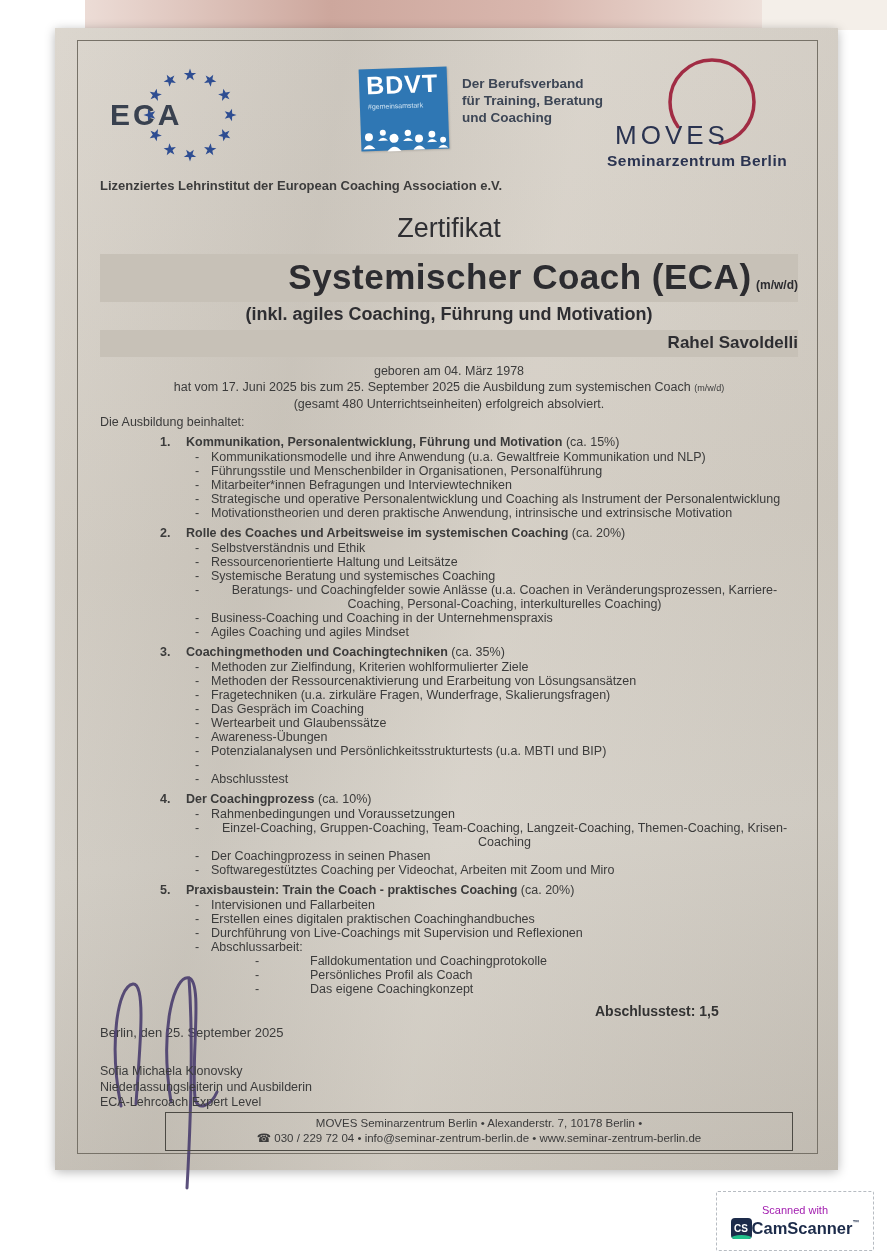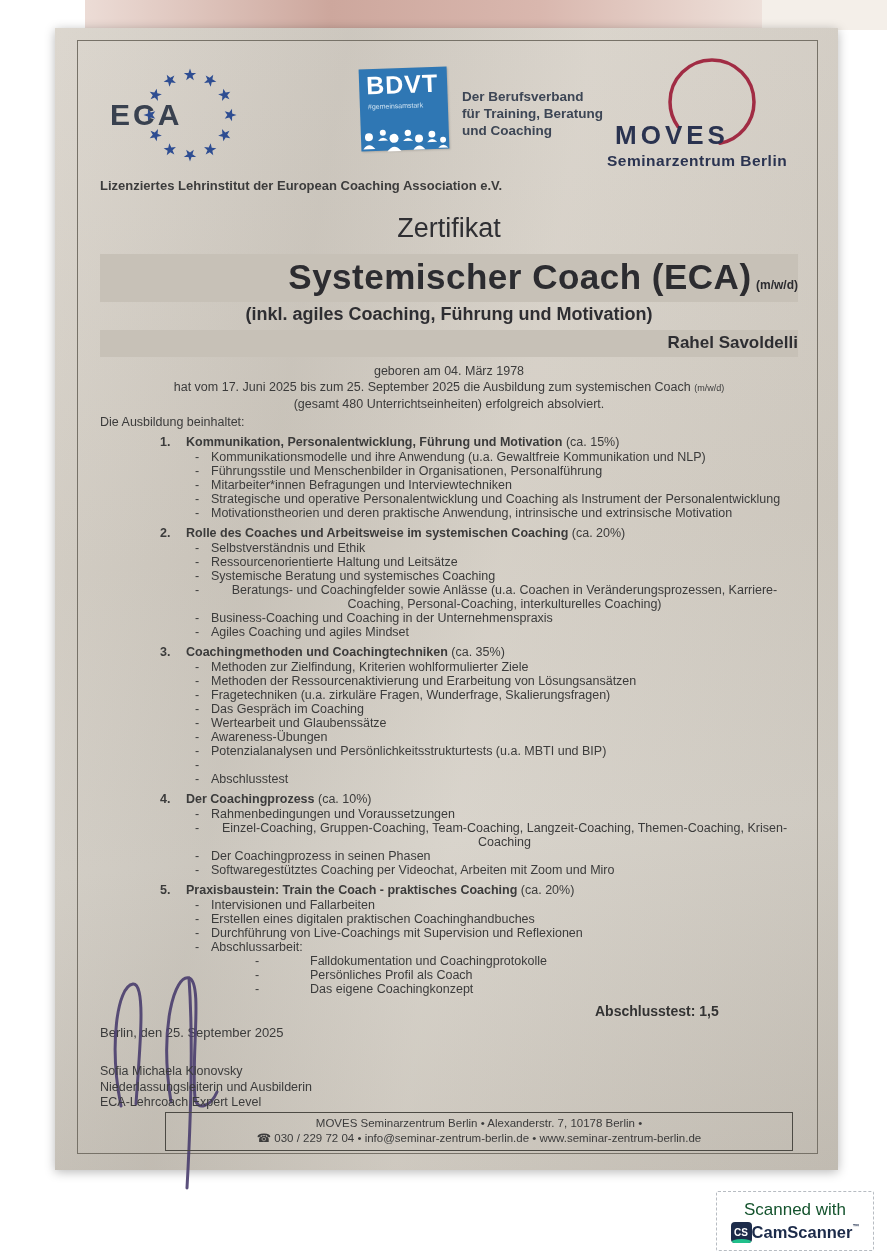--- a/index.html
+++ b/index.html
@@ -18,24 +18,24 @@
   
   .eca{position:absolute;left:55px;top:30px;width:135px;height:125px;}
   .eca .ring{position:absolute;left:25px;top:2px;}
   .eca .eca-txt{position:absolute;left:0;top:40px;font-size:30px;font-weight:bold;color:#39414f;letter-spacing:3px;}
   .bdvt{position:absolute;left:305px;top:40px;width:300px;height:115px;}
   .bdvt-box{position:absolute;left:0;top:0;width:88px;height:82px;background:var(--bdvt-blue);transform:rotate(-2deg);
     box-shadow:1px 1px 2px rgba(0,0,0,.15);}
   .bdvt-box .bd-txt{position:absolute;left:7px;top:2px;color:#fff;font-size:25px;font-weight:bold;letter-spacing:1px;}
   .bdvt-box .bd-tag{position:absolute;left:8px;top:34px;color:#cfe3f2;font-size:7px;}
   .bdvt-box svg{position:absolute;left:0;bottom:-6px;}
-  .bdvt-tagline{position:absolute;left:102px;top:20px;font-size:13.5px;line-height:17px;font-weight:bold;color:#3d4655;white-space:pre-line;}
+  .bdvt-tagline{position:absolute;left:102px;top:7px;font-size:13.5px;line-height:17px;font-weight:bold;color:#3d4655;white-space:pre-line;}
   .moves{position:absolute;left:552px;top:26px;width:240px;height:130px;}
   .moves svg{position:absolute;left:55px;top:0;}
-  .moves-txt{position:absolute;left:8px;top:66px;font-size:26px;font-weight:bold;color:#2a3350;letter-spacing:4px;}
+  .moves-txt{position:absolute;left:8px;top:66px;font-size:26px;font-weight:normal;color:#2a3350;letter-spacing:4px;}
   .moves-sub{position:absolute;left:0px;top:98px;font-size:15.5px;font-weight:bold;color:#2a3350;letter-spacing:.5px;}
 
   .cert-body{position:absolute;left:45px;right:40px;top:150px;color:#3b3b3b;}
   .license{font-size:13px;font-weight:bold;color:#3c3c3c;}
   .doc-type{margin-top:20px;text-align:center;font-size:27px;color:#2f2f33;}
   .band{background:#c7c1b7;text-align:right;}
   .band-title{margin-top:10px;padding:3px 0 5px;}
   .main-title{font-size:35px;font-weight:bold;color:#2c2c30;letter-spacing:.5px;}
   .main-suffix{font-size:12px;font-weight:bold;color:#2c2c30;}
   .subtitle{margin-top:2px;text-align:center;font-size:18px;font-weight:bold;color:#2e2e32;}
@@ -60,21 +60,21 @@
   .final-test{position:absolute;left:540px;top:975px;font-size:14px;font-weight:bold;color:#333;}
   .place-date{position:absolute;left:45px;top:997px;font-size:13px;color:#3b3b3b;}
   .signer{position:absolute;left:45px;top:1036px;font-size:12.5px;line-height:15.5px;color:#3b3b3b;}
   .sig{position:absolute;left:38px;top:928px;pointer-events:none;}
   .footer-box{position:absolute;left:110px;right:45px;top:1084px;border:1.5px solid #4c4a44;
     text-align:center;font-size:11.5px;line-height:15px;color:#3b3b3b;padding:3px 4px 4px;}
 
   .badge{position:absolute;left:716px;top:1191px;width:156px;height:58px;background:#fff;
     border:1.5px dashed #b7bcc2;border-radius:2px;z-index:2;
     display:flex;flex-direction:column;align-items:center;justify-content:center;gap:2px;}
-  .badge .sw{font-size:17px;color:#14532d;}
+  .badge .sw{font-size:11px;color:#a21caf;}
   .badge .row{display:flex;align-items:center;}
   .cs-ic{width:21px;height:21px;border-radius:4px;background:var(--cs-navy);position:relative;overflow:hidden;
     display:flex;align-items:center;justify-content:center;color:#fff;font-size:10px;font-weight:bold;}
   .cs-ic::after{content:"";position:absolute;left:0;right:0;bottom:0;height:4px;background:var(--cs-green);
     border-radius:50% 50% 0 0/80% 80% 0 0;}
   .cs-name{font-size:16.5px;font-weight:bold;color:var(--cs-navy);}
   .cs-tm{font-size:7px;color:var(--cs-navy);vertical-align:top;}
 </style>
 </head>
 <body>

